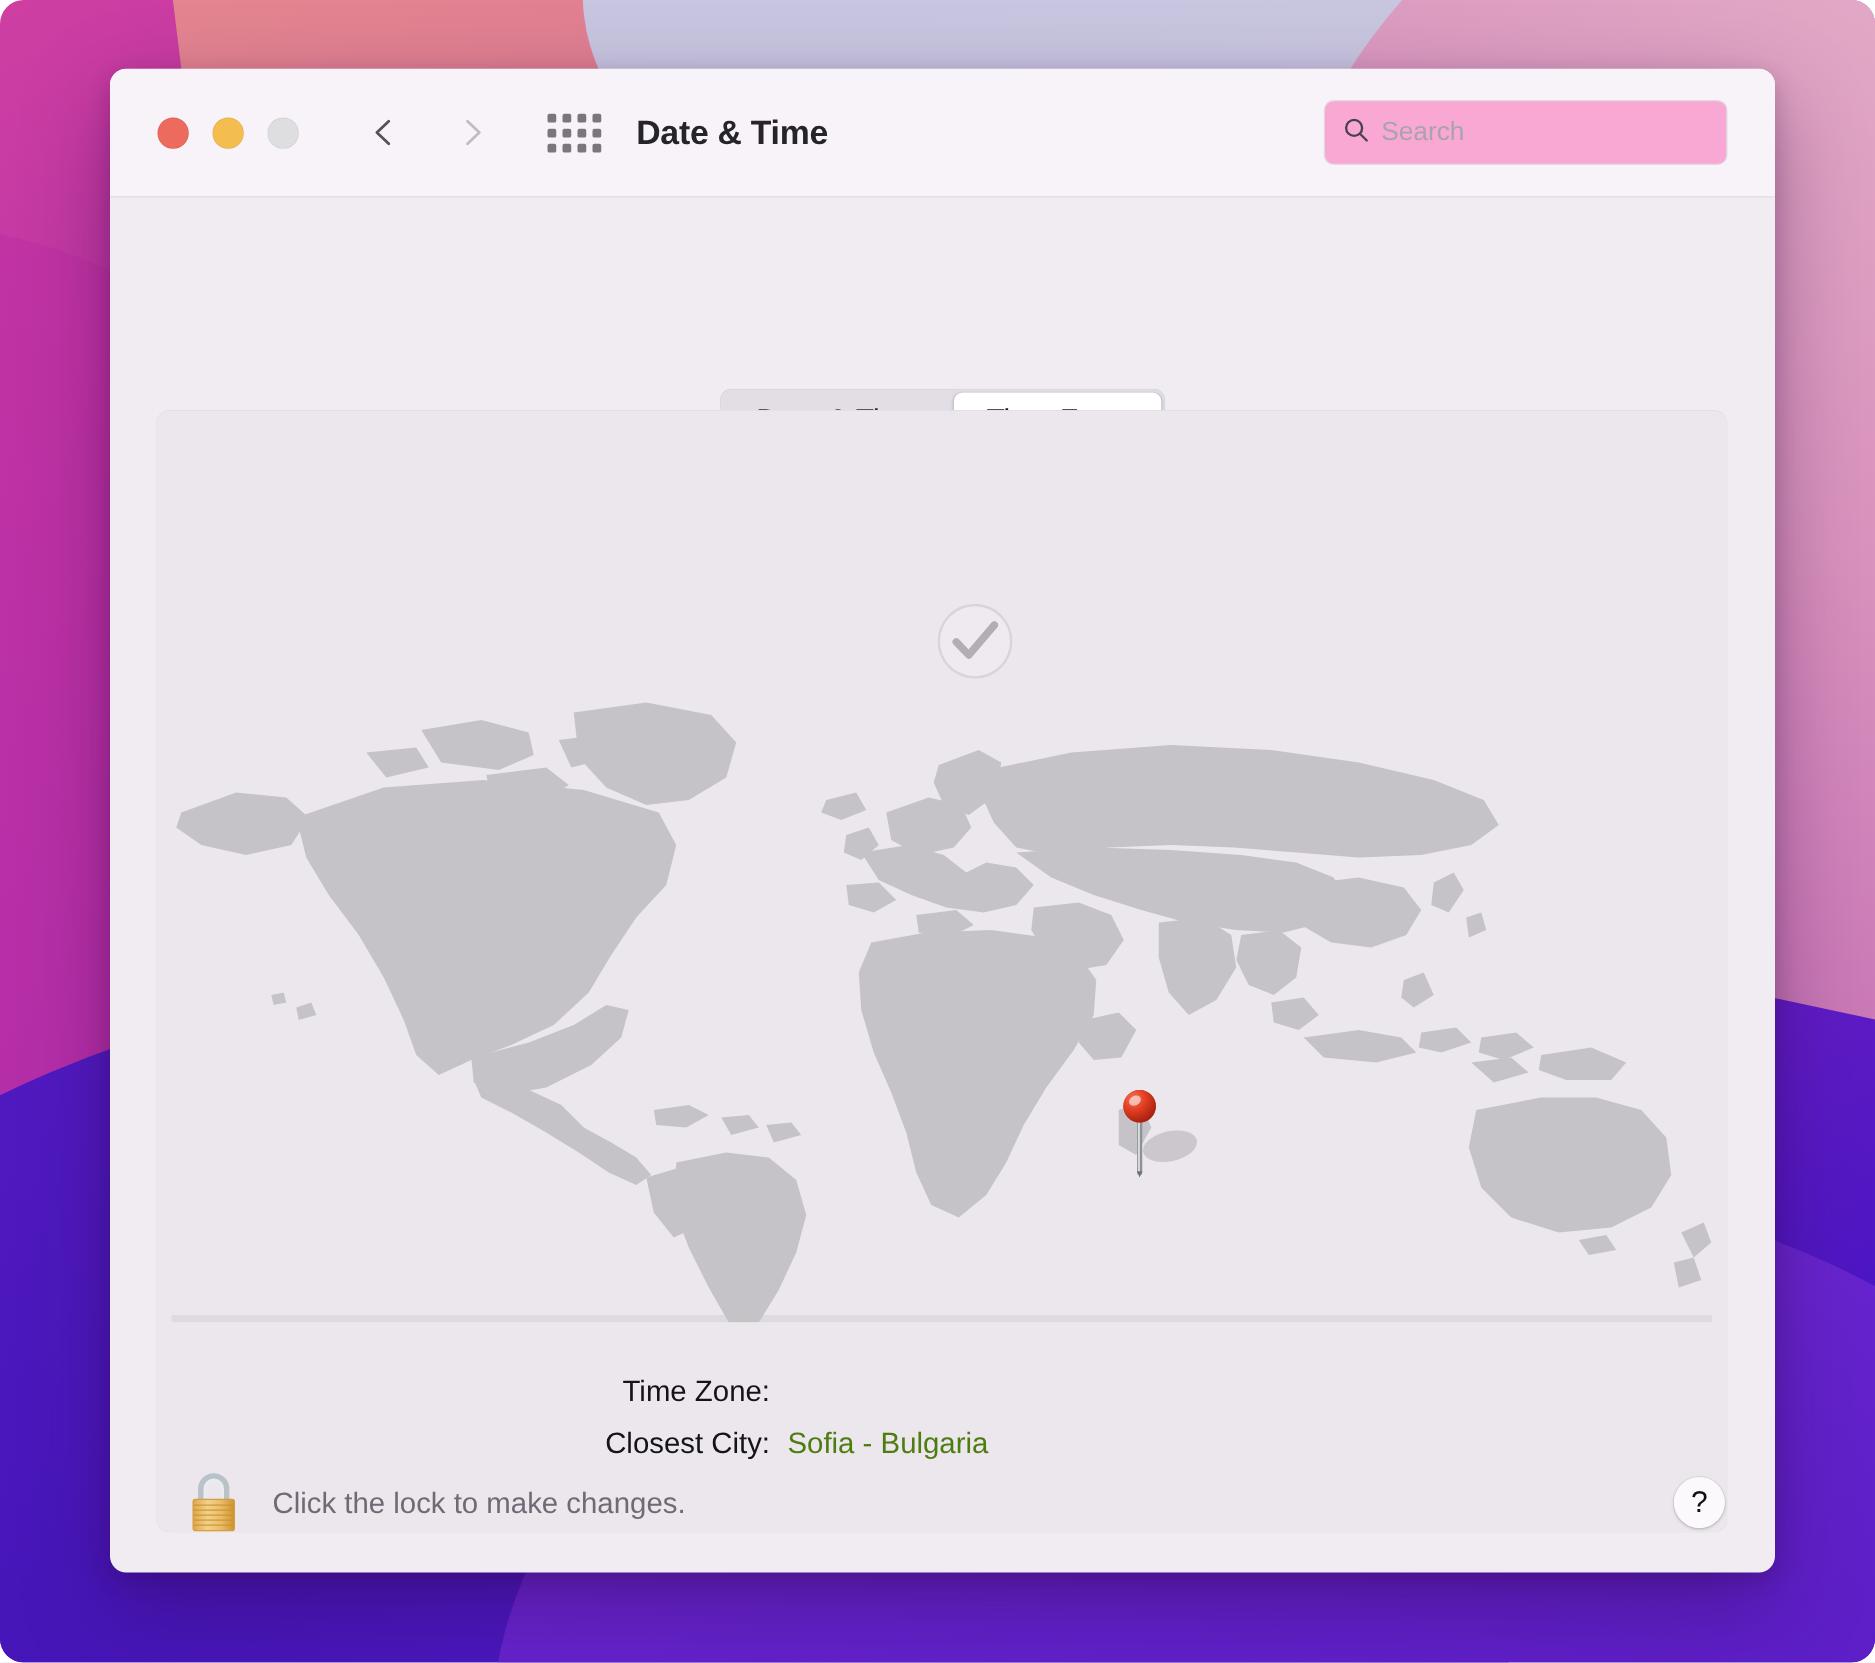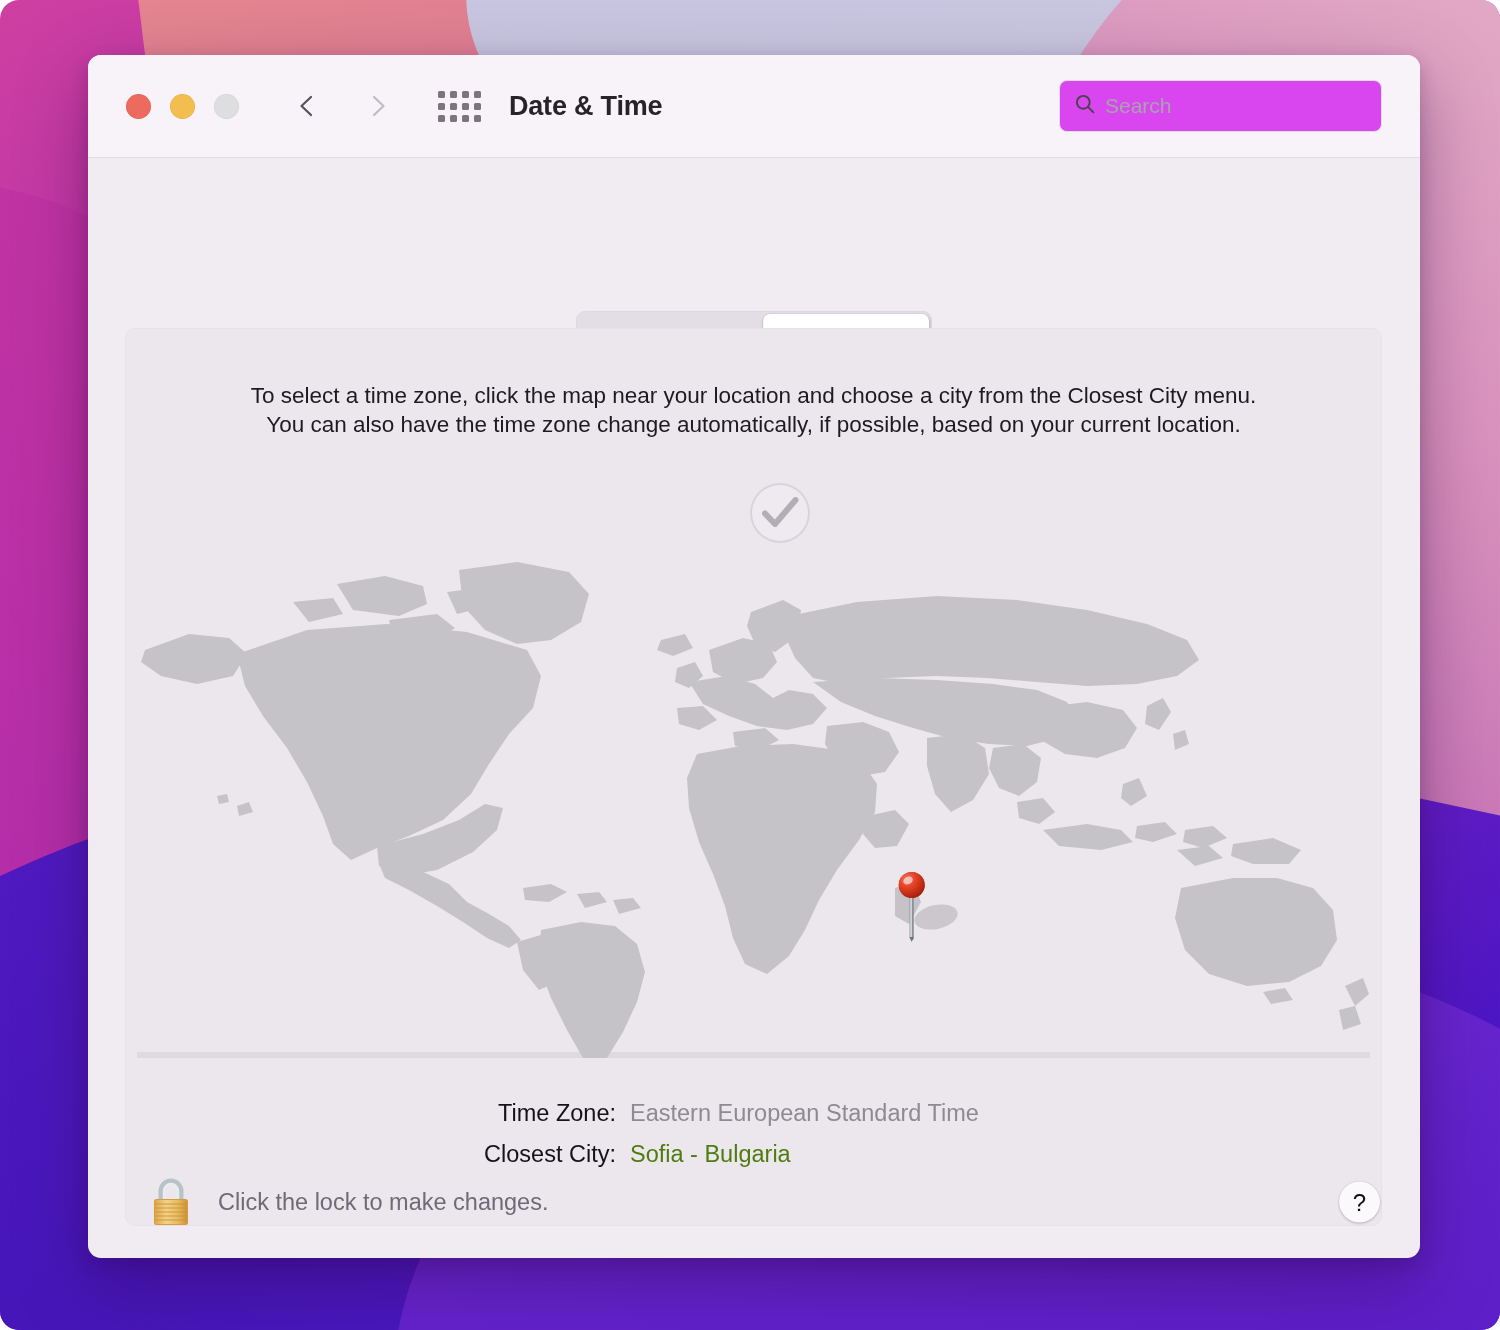--- a/index.html
+++ b/index.html
@@ -90,21 +90,21 @@
   #grid-icon i { display:block; width:7px; height:7px; background:#7c7580; border-radius:1.5px; }
 
   #win-title {
     margin-left:28px;
     font-size:27px; font-weight:700; color:#262329; letter-spacing:-0.2px;
   }
 
   #search-box {
     position:absolute; right:38px; top:50%; transform:translateY(-50%);
     width:323px; height:52px;
-    background:#d946ef; border:1px solid #e0dae2; border-radius:8px;
+    background:#f9a8d4; border:1px solid #e0dae2; border-radius:8px;
     display:flex; align-items:center; padding:17px 14px;
   }
   #search-icon { flex:0 0 auto; margin-right:9px; }
   #search-input {
     border:none; outline:none; background:transparent;
     font-family:"Liberation Sans", sans-serif;
     font-size:21px; color:#3a3540; width:100%;
   }
   #search-input::placeholder { color:#a9a3ad; }
 
@@ -265,24 +265,20 @@
 
     <div id="content">
 
       <div id="tabs">
         <div class="tab">Date &amp; Time</div>
         <div class="tab active">Time Zone</div>
       </div>
 
       <div id="panel">
 
-        <div id="desc">
-          <div>To select a time zone, click the map near your location and choose a city from the Closest City menu.</div>
-          <div>You can also have the time zone change automatically, if possible, based on your current location.</div>
-        </div>
 
         <div id="auto-row">
           <div id="auto-checkbox">
             <div class="cb-circle"></div>
             <svg class="cb-check" viewBox="0 0 60 60">
               <path d="M15 30.5 L25 41 L45.5 17" stroke="#b3aeb5" stroke-width="6" fill="none" stroke-linecap="round" stroke-linejoin="round"></path>
             </svg>
           </div>
         </div>
 
@@ -398,21 +394,20 @@
                 <stop offset="46%" stop-color="#e23f22"></stop>
                 <stop offset="100%" stop-color="#a5200d"></stop>
               </radialGradient>
             </defs>
           </svg>
         </div>
 
         <div id="fields">
           <div class="field-row">
             <span class="field-label">Time Zone:</span>
-            <span class="field-value muted">Eastern European Standard Time</span>
           </div>
           <div class="field-row">
             <span class="field-label">Closest City:</span>
             <span class="field-value dark">Sofia - Bulgaria</span>
           </div>
         </div>
       </div>
 
       <div id="bottombar">
         <div id="lock-icon">

